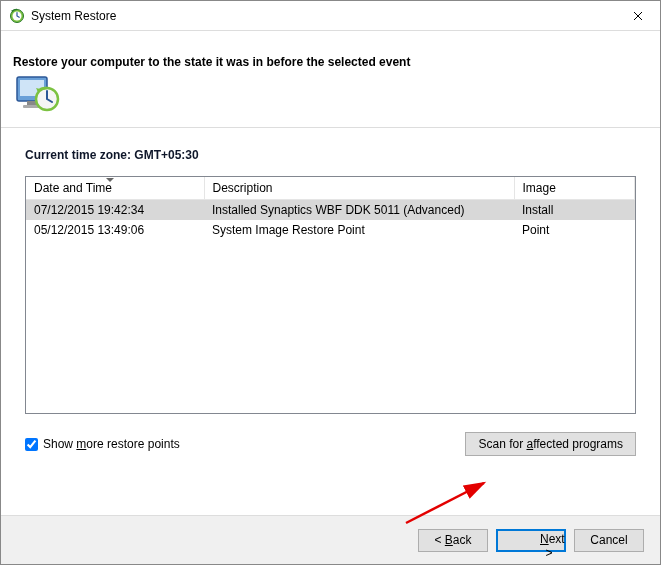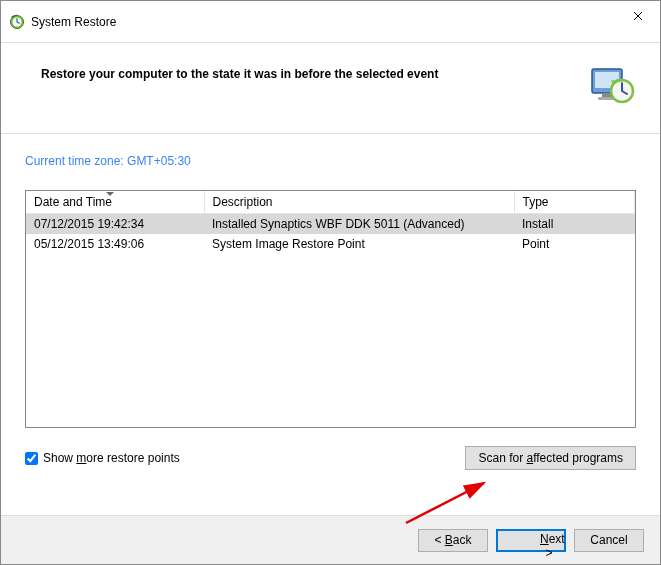--- a/index.html
+++ b/index.html
@@ -8,21 +8,21 @@
     font-family: 'Segoe UI', Tahoma, sans-serif;
     font-size: 12px;
     background: #fff;
     width: 661px;
     height: 565px;
     overflow: hidden;
     border: 1px solid #888;
     position: relative;
   }
   .titlebar {
-    height: 42px;
+    height: 30px;
     display: flex;
     align-items: center;
     padding: 4px 8px;
     background: #fff;
     border-bottom: 1px solid #ddd;
     position: relative;
   }
   .titlebar .icon {
     width: 16px; height: 16px;
     margin-right: 6px;
@@ -39,46 +39,48 @@
     height: 29px;
     display: flex;
     align-items: center;
     justify-content: center;
     font-size: 13px;
     color: #000;
     cursor: pointer;
   }
 
   .header {
-    padding: 18px 24px 10px 40px;
+    padding: 18px 24px 10px 12px;
     display: flex;
     align-items: flex-start;
     justify-content: space-between;
     min-height: 90px;
+    flex-direction: column;
   }
   .header .heading {
     font-size: 12px;
     font-weight: bold;
     color: #000;
     padding-top: 6px;
   }
   .header .big-icon {
     width: 48px;
     height: 48px;
   }
 
   .content {
     padding: 0 24px 0 24px;
     border-top: 1px solid #ddd;
     padding-top: 20px;
   }
   .tz {
     font-size: 12px;
-    color: #3b82f6;
-    margin-bottom: 22px;
+    color: #0f172a;
+    margin-bottom: 14px;
+    font-weight: bold;
   }
 
   .table-wrap {
     border: 1px solid #828790;
     background: #fff;
     height: 238px;
     overflow: hidden;
   }
   table {
     width: 100%;
@@ -223,21 +225,21 @@
       <thead>
         <tr>
           <th class="col-dt">
             <span>Date and Time</span>
             <span class="sort-ind"></span>
           </th>
           <th class="col-desc">
             <span>Description</span>
           </th>
           <th class="col-type">
-            <span>Type</span>
+            <span>Image</span>
           </th>
         </tr>
       </thead>
       <tbody id="rows-body">
           <tr class="selected">
             <td>07/12/2015 19:42:34</td>
             <td>Installed Synaptics WBF DDK 5011 (Advanced)</td>
             <td>Install</td>
           </tr>
           <tr>

